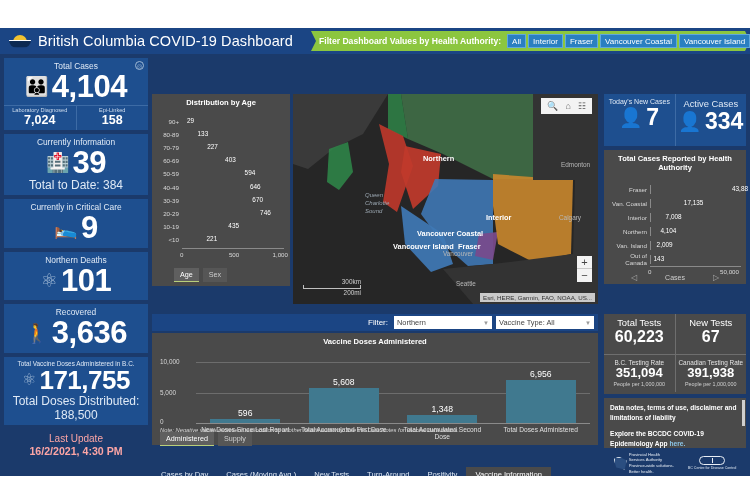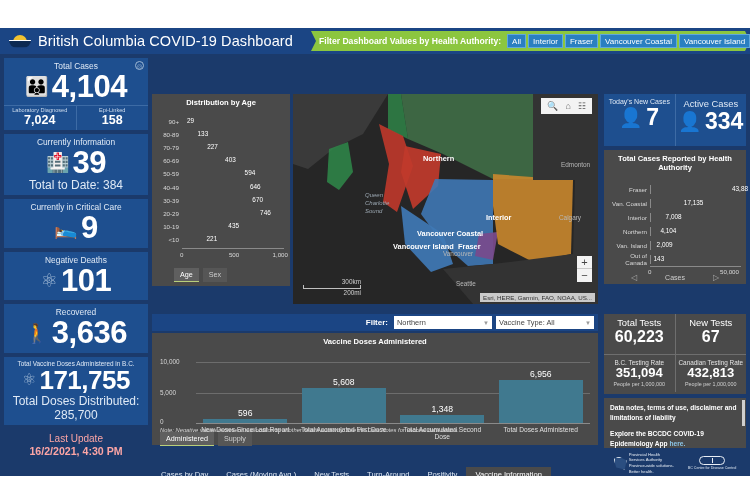--- a/index.html
+++ b/index.html
@@ -224,36 +224,36 @@
     content:""; position:absolute; left:50%; top:1px; width:1.2px; height:5px; background:#e8eef6;
   }
   .logo-bccdc .txt { color:#dde6f1; font-size:3.6px; margin-top:1px; }
 
   
   .vac-filterbar {
     position:absolute; left:152px; top:286px; width:446px; height:17px;
     background:#1b4584; display:flex; align-items:center; justify-content:flex-end;
     padding-right:4px; gap:4px;
   }
-  .vfl { color:#ffffff; font-size:8px; font-weight:bold; margin-right:2px; }
+  .vfl { color:#ffffff; font-size:8px; font-weight:normal; margin-right:2px; }
   .vsel {
     background:#ffffff; height:13px; width:98px; display:flex; align-items:center;
     justify-content:space-between; padding:0 3px; font-size:7.4px; color:#444;
   }
   .vsel .cv { color:#9a9a9a; font-size:6px; }
   #vac-panel { left:152px; top:305px; width:446px; height:112px; }
   .vac-chart { position:relative; margin:16px 8px 0 8px; height:62px; }
   .vac-ylab { position:absolute; left:0; font-size:6.4px; color:#d8d8d8; }
   .vac-plot {
     position:absolute; left:36px; right:0; top:0; bottom:0;
     border-bottom:1px solid #8a8a8a;
     display:flex; align-items:flex-end; justify-content:space-around;
   }
   .vac-gl { position:absolute; left:36px; right:0; border-top:1px solid #6d6d6d; }
-  .vac-col { width:84px; position:relative; text-align:center; }
+  .vac-col { width:70px; position:relative; text-align:center; }
   .vac-bar { background:#40798f; width:100%; }
   .vac-num { position:absolute; width:100%; font-size:8.6px; color:#ffffff; }
   .vac-xlabs {
     display:flex; justify-content:space-around; margin:2px 8px 0 44px;
   }
   .vac-xlabs span { width:88px; text-align:center; font-size:6.6px; color:#e0e0e0; }
   .vac-note {
     position:absolute; left:8px; bottom:12px; font-size:5.8px; color:#d5d5d5;
     font-style:italic;
   }
@@ -329,42 +329,42 @@
 
     <div class="card">
       <div class="card-title">Currently in Critical Care</div>
       <div class="big-row" style="padding-bottom:4px;">
         <span class="glyph">🛌</span>
         <span class="big-num">9</span>
       </div>
     </div>
 
     <div class="card">
-      <div class="card-title">Negative Deaths</div>
+      <div class="card-title">Northern Deaths</div>
       <div class="big-row" style="padding-bottom:4px;">
         <span class="glyph">⚛</span>
         <span class="big-num">101</span>
       </div>
     </div>
 
     <div class="card">
       <div class="card-title">Recovered</div>
       <div class="big-row" style="padding-bottom:4px;">
         <span class="glyph">🚶</span>
         <span class="big-num">3,636</span>
       </div>
     </div>
 
     <div class="card">
       <div class="card-title sm">Total Vaccine Doses Administered in B.C.</div>
       <div class="big-row">
         <span class="glyph sm">⚛</span>
         <span class="big-num sm">171,755</span>
       </div>
-      <div class="sub-note">Total Doses Distributed: 285,700</div>
+      <div class="sub-note">Total Doses Distributed: 188,500</div>
     </div>
 
     <div class="lastupdate">
       <div class="lu-1">Last Update</div>
       <div class="lu-2">16/2/2021, 4:30 PM</div>
     </div>
   </div>
 
   <div class="panel" id="age-panel">
     <div class="panel-title">Distribution by Age</div>
@@ -533,21 +533,21 @@
       </div>
     </div>
     <div class="tests-bot">
       <div>
         <div class="tb-lab">B.C. Testing Rate</div>
         <div class="tb-num">351,094</div>
         <div class="tb-sub">People per 1,000,000</div>
       </div>
       <div>
         <div class="tb-lab">Canadian Testing Rate</div>
-        <div class="tb-num">432,813</div>
+        <div class="tb-num">391,938</div>
         <div class="tb-sub">People per 1,000,000</div>
       </div>
     </div>
   </div>
 
   <div class="panel" id="notes-panel">
     <div class="note-scroll"></div>
     <div class="note-line">Data notes, terms of use, disclaimer and limitations of liability</div>
     <div class="note-line n2">
       <span>Explore the BCCDC COVID-19 Epidemiology App </span><span class="note-link">here.</span>

